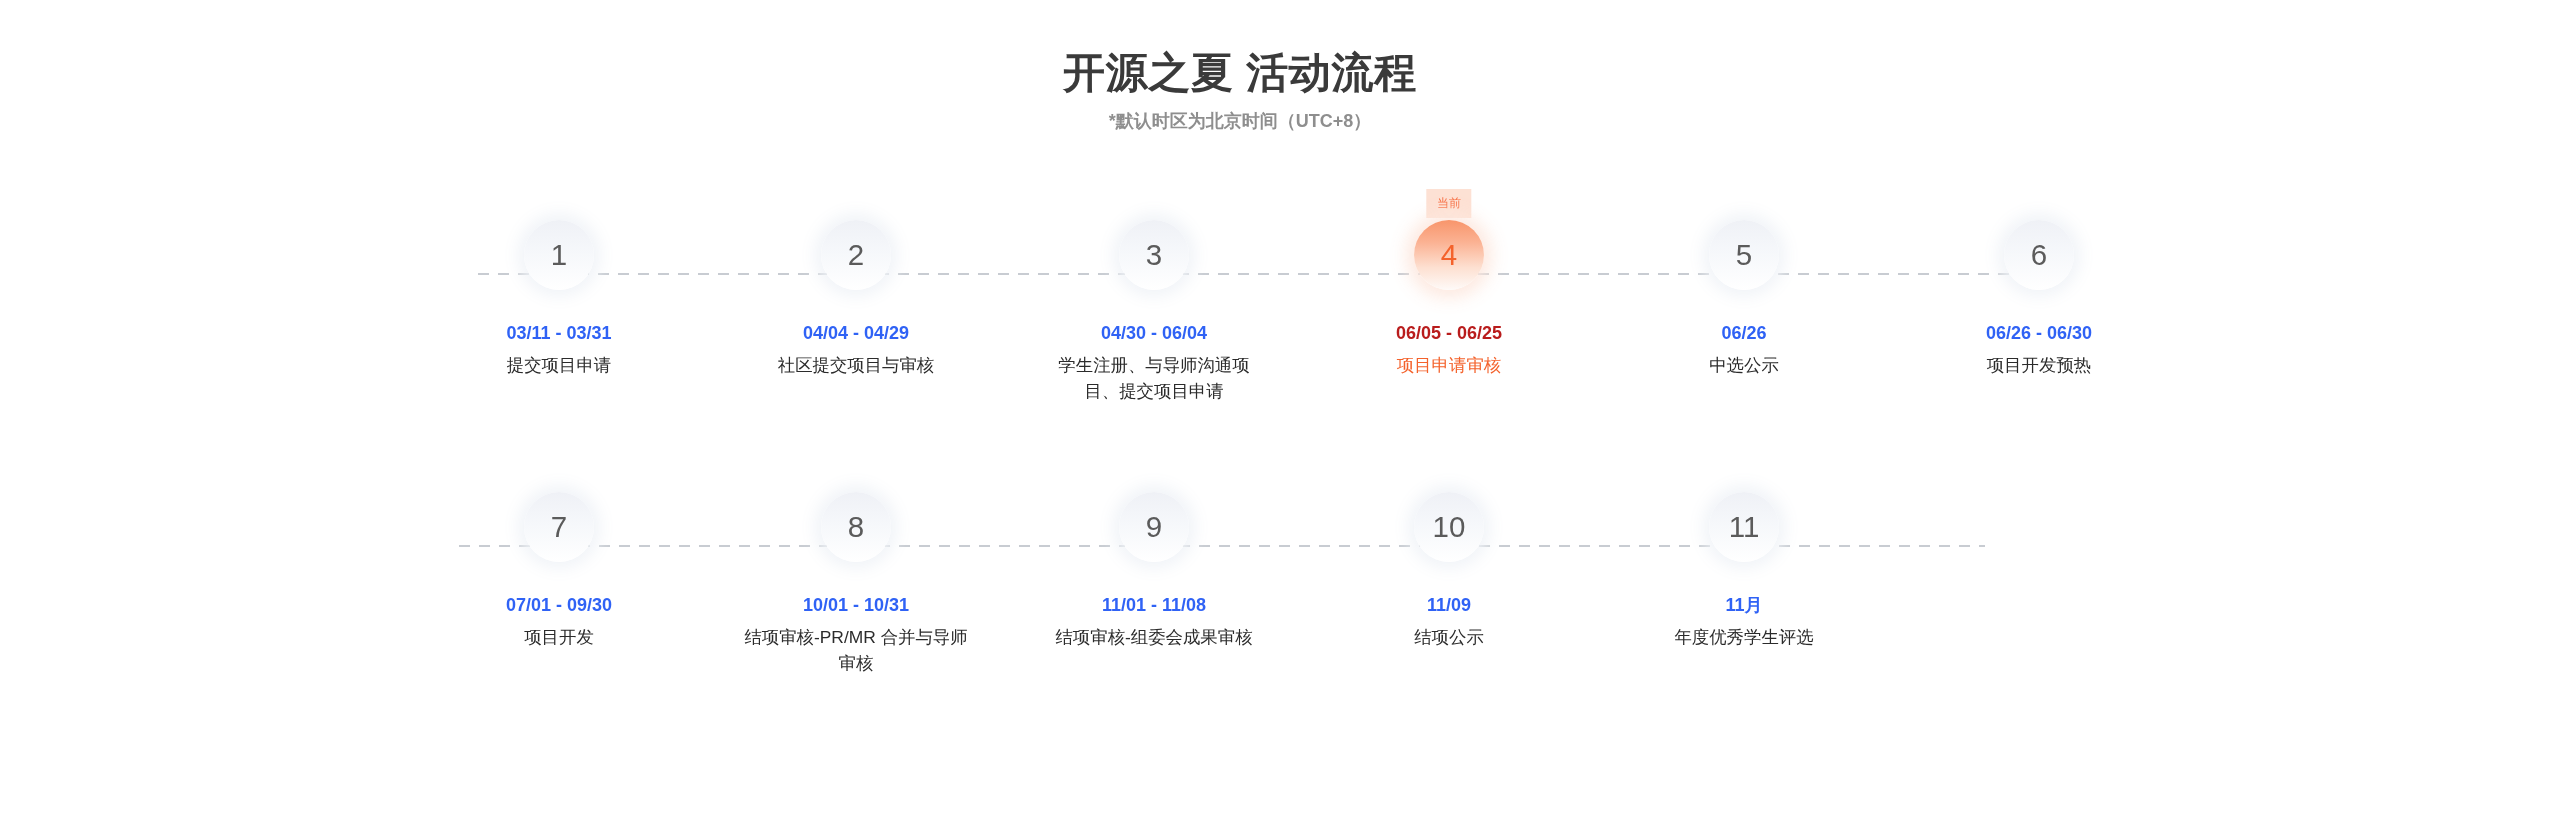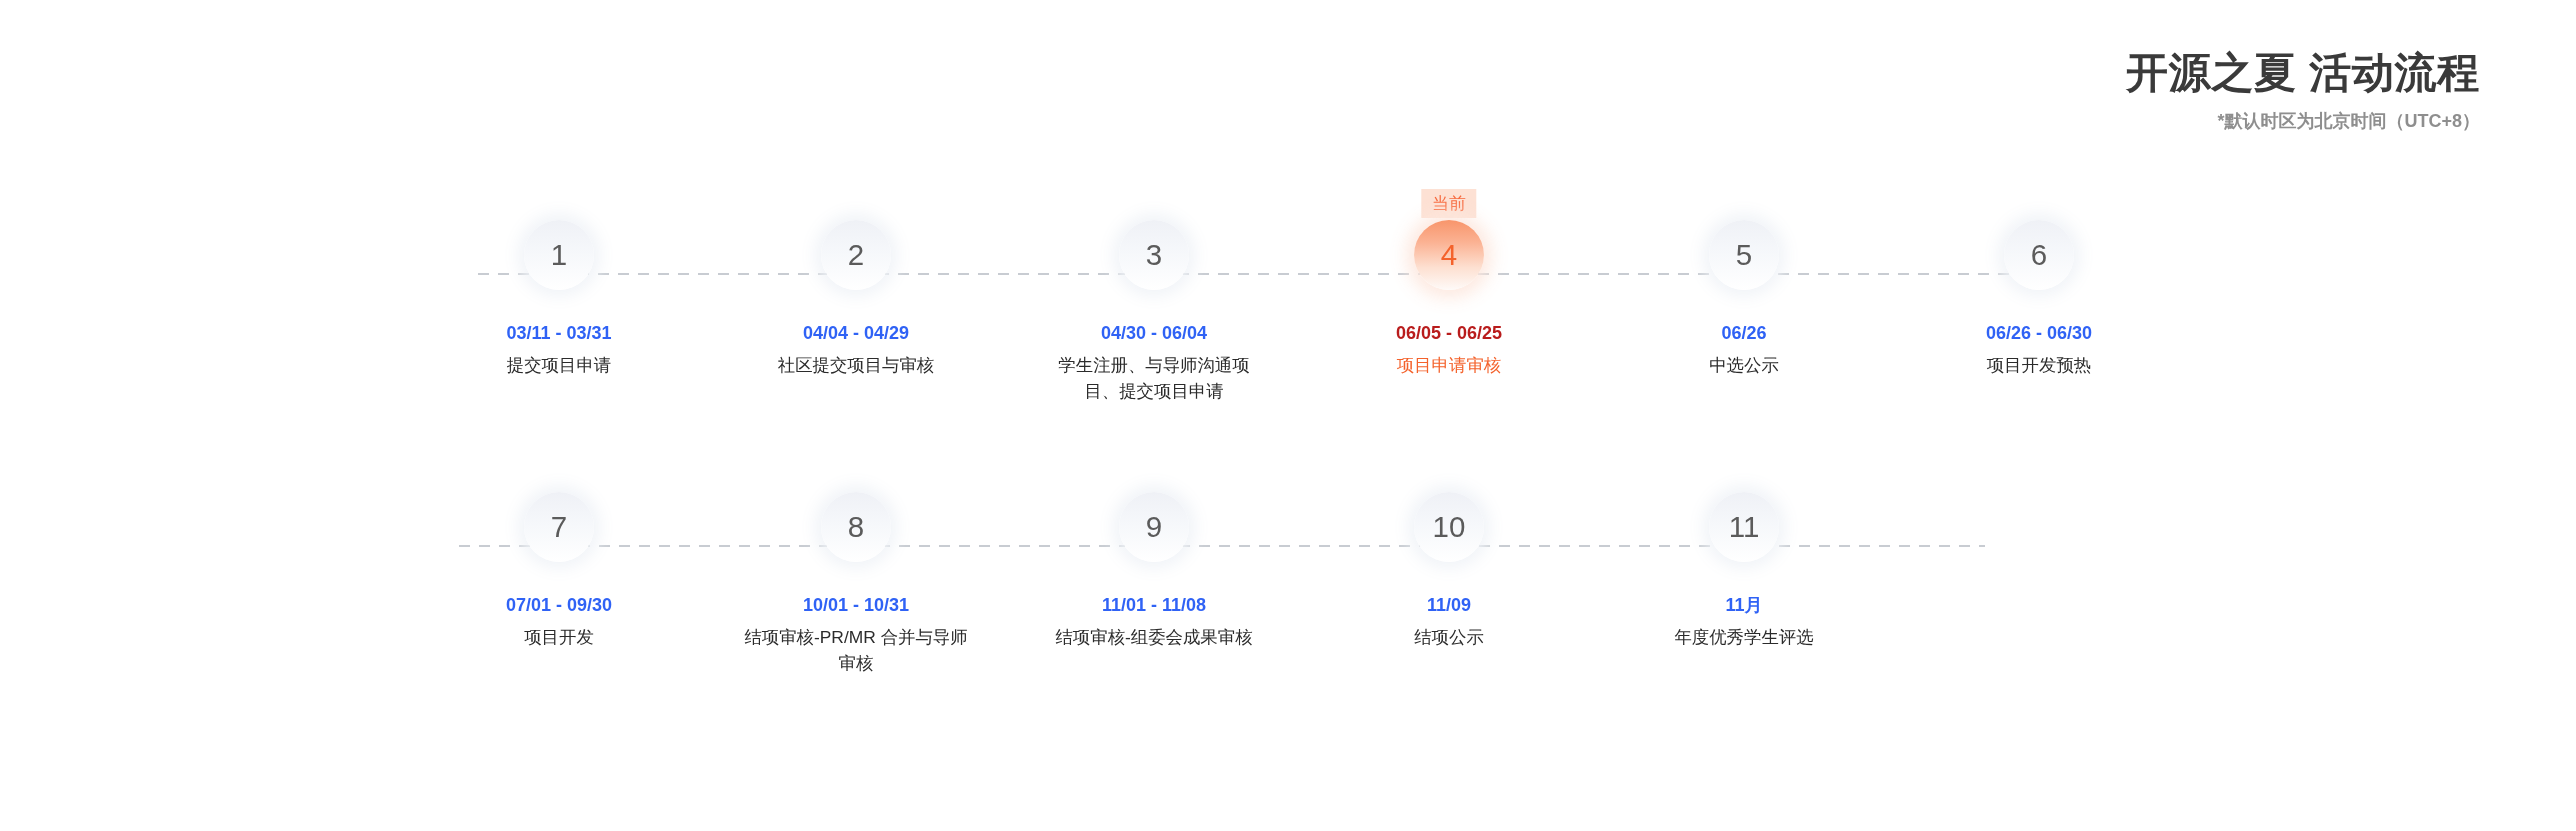--- a/index.html
+++ b/index.html
@@ -21,21 +21,21 @@
     height: 832px;
     background: #ffffff;
   }
 
   
   .header {
     position: absolute;
     top: 46px;
     left: 0;
     width: 2480px;
-    text-align: right;
+    text-align: center;
   }
   .page-title {
     font-size: 42px;
     line-height: 54px;
     font-weight: 700;
     color: #3a3a3a;
     letter-spacing: 0.7px;
     margin: 0;
   }
   .page-subtitle {
@@ -89,21 +89,21 @@
     position: relative;
     height: 24px;
   }
   .current-badge {
     position: absolute;
     left: 50%;
     transform: translateX(-50%);
     top: -2.7px;
     background: #fde1d4;
     color: #f7673a;
-    font-size: 17px;
+    font-size: 12px;
     line-height: 17px;
     font-weight: 500;
     padding: 5.4px 10.7px 6px 10.7px;
     white-space: nowrap;
   }
 
   .circle-wrap {
     position: relative;
     height: 89px;
     margin-top: 4px;

